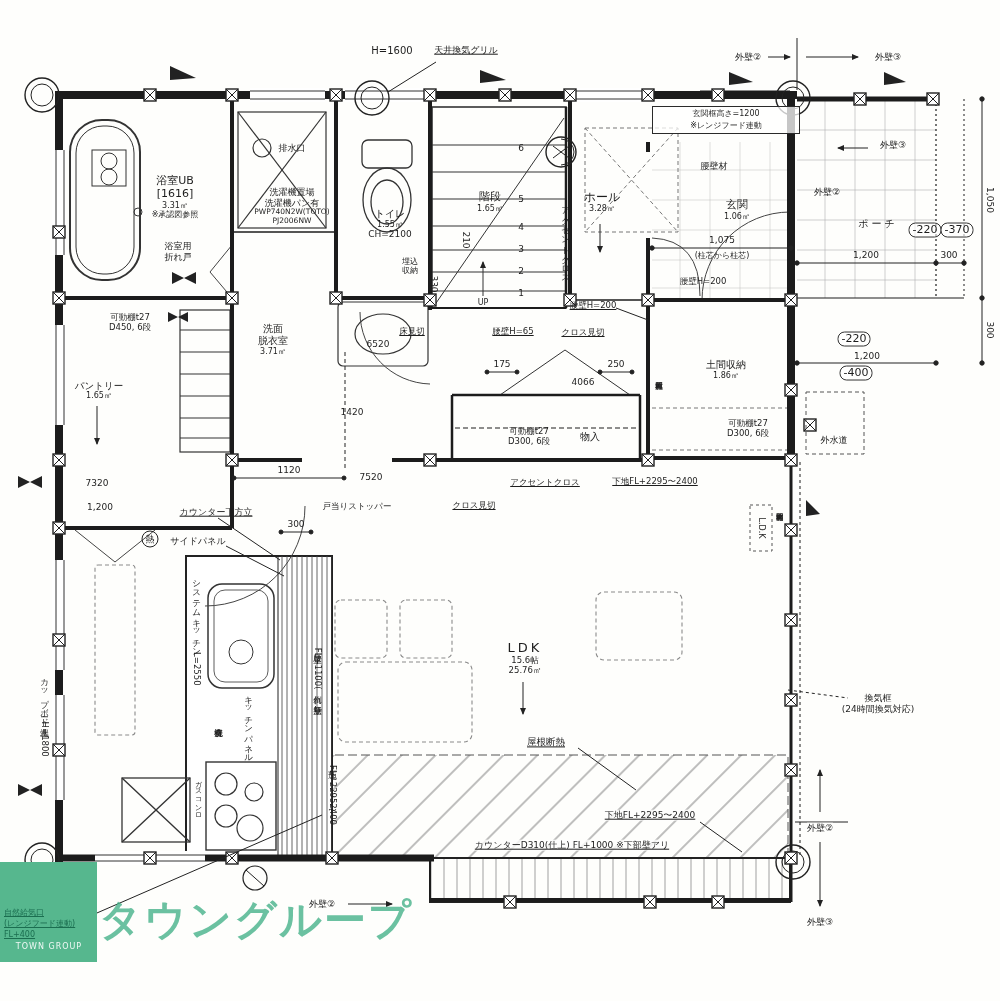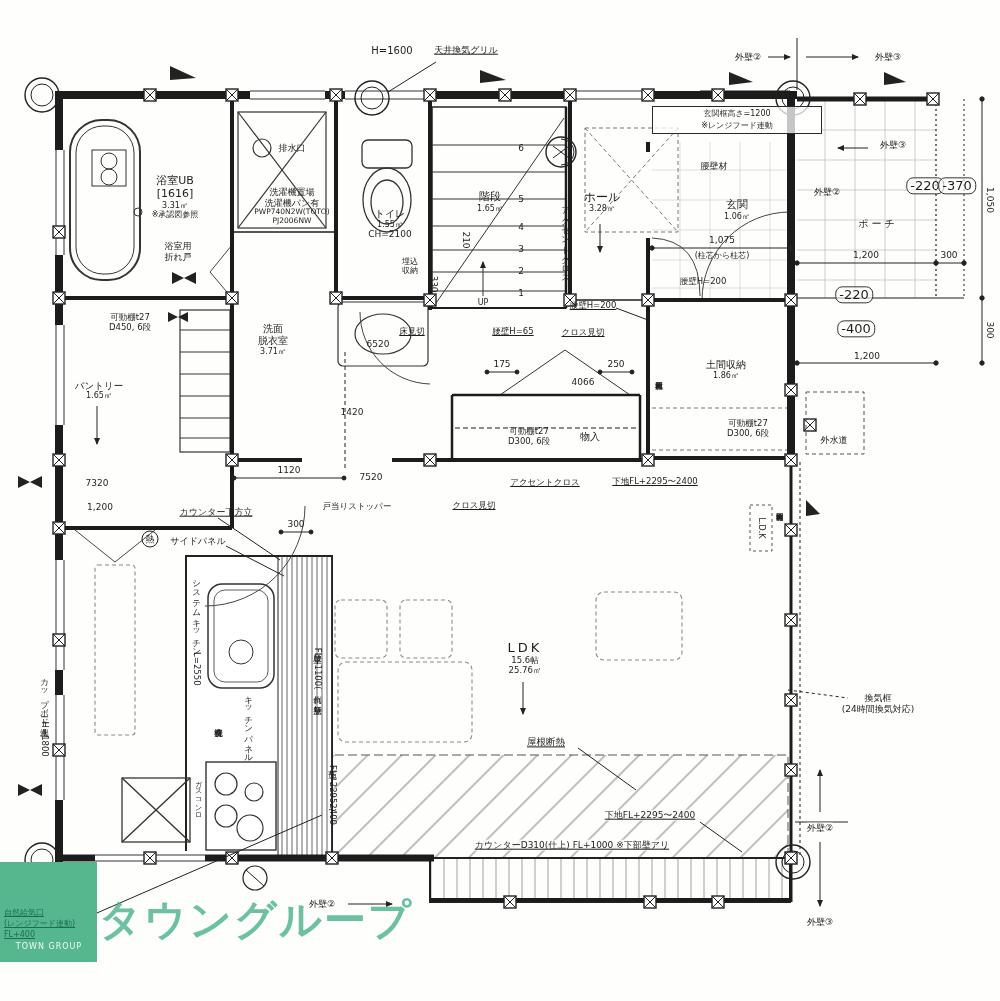--- a/index.html
+++ b/index.html
@@ -8,23 +8,23 @@
   #plan svg{position:absolute;left:0;top:0;z-index:1;}
   .lbl{position:absolute;transform:translate(-50%,-50%);font-size:9.5px;line-height:1.18;
        white-space:nowrap;text-align:center;z-index:3;color:#1d1d1d;}
   .abs{position:absolute;z-index:3;}
   .v{writing-mode:vertical-rl;}
   .bl{display:block;}
   .u{text-decoration:underline;}
   .s7{font-size:7px;}.s75{font-size:7.5px;}.s8{font-size:8px;}.s85{font-size:8.5px;}
   .s9{font-size:9px;}.s10{font-size:10px;}.s11{font-size:11px;}.s12{font-size:12px;}.s13{font-size:13px;}
   .sp{letter-spacing:3px;}
-  .pill{border:1px solid #333;border-radius:7px;padding:0 3px;font-size:13px;background:rgba(255,255,255,.6);}
+  .pill{border:1px solid #333;border-radius:7px;padding:0 3px;font-size:11px;background:rgba(255,255,255,.6);margin-top:44px;}
   .notebox{border:1.2px solid #2a2a2a;background:rgba(255,255,255,.75);text-align:center;
-           font-size:8px;line-height:1.5;padding:1px 14px;}
+           font-size:8px;line-height:1.5;padding:1px 3px;}
   .circ{display:inline-block;width:15px;height:15px;line-height:15px;border:1.3px solid #222;
         border-radius:50%;font-size:9px;text-align:center;}
   .wm-slogan{position:absolute;z-index:5;color:rgba(110,201,166,.85);font-size:15px;letter-spacing:4px;
              transform:translate(-50%,-50%);white-space:nowrap;}
   .wm-brand{position:absolute;z-index:5;color:rgba(70,178,137,.8);font-size:42px;font-weight:bold;
             letter-spacing:2px;transform:translate(-50%,-50%);white-space:nowrap;}
   .logo-box{position:absolute;left:0;top:862px;width:97px;height:100px;background:#56b78e;z-index:4;}
   .logo-caption{position:absolute;z-index:6;color:rgba(255,255,255,.9);font-size:8px;letter-spacing:1px;
                 transform:translate(-50%,-50%);white-space:nowrap;}
   .supply{position:absolute;z-index:6;color:#1b6e50;font-size:8px;line-height:1.35;white-space:nowrap;text-decoration:underline;}

